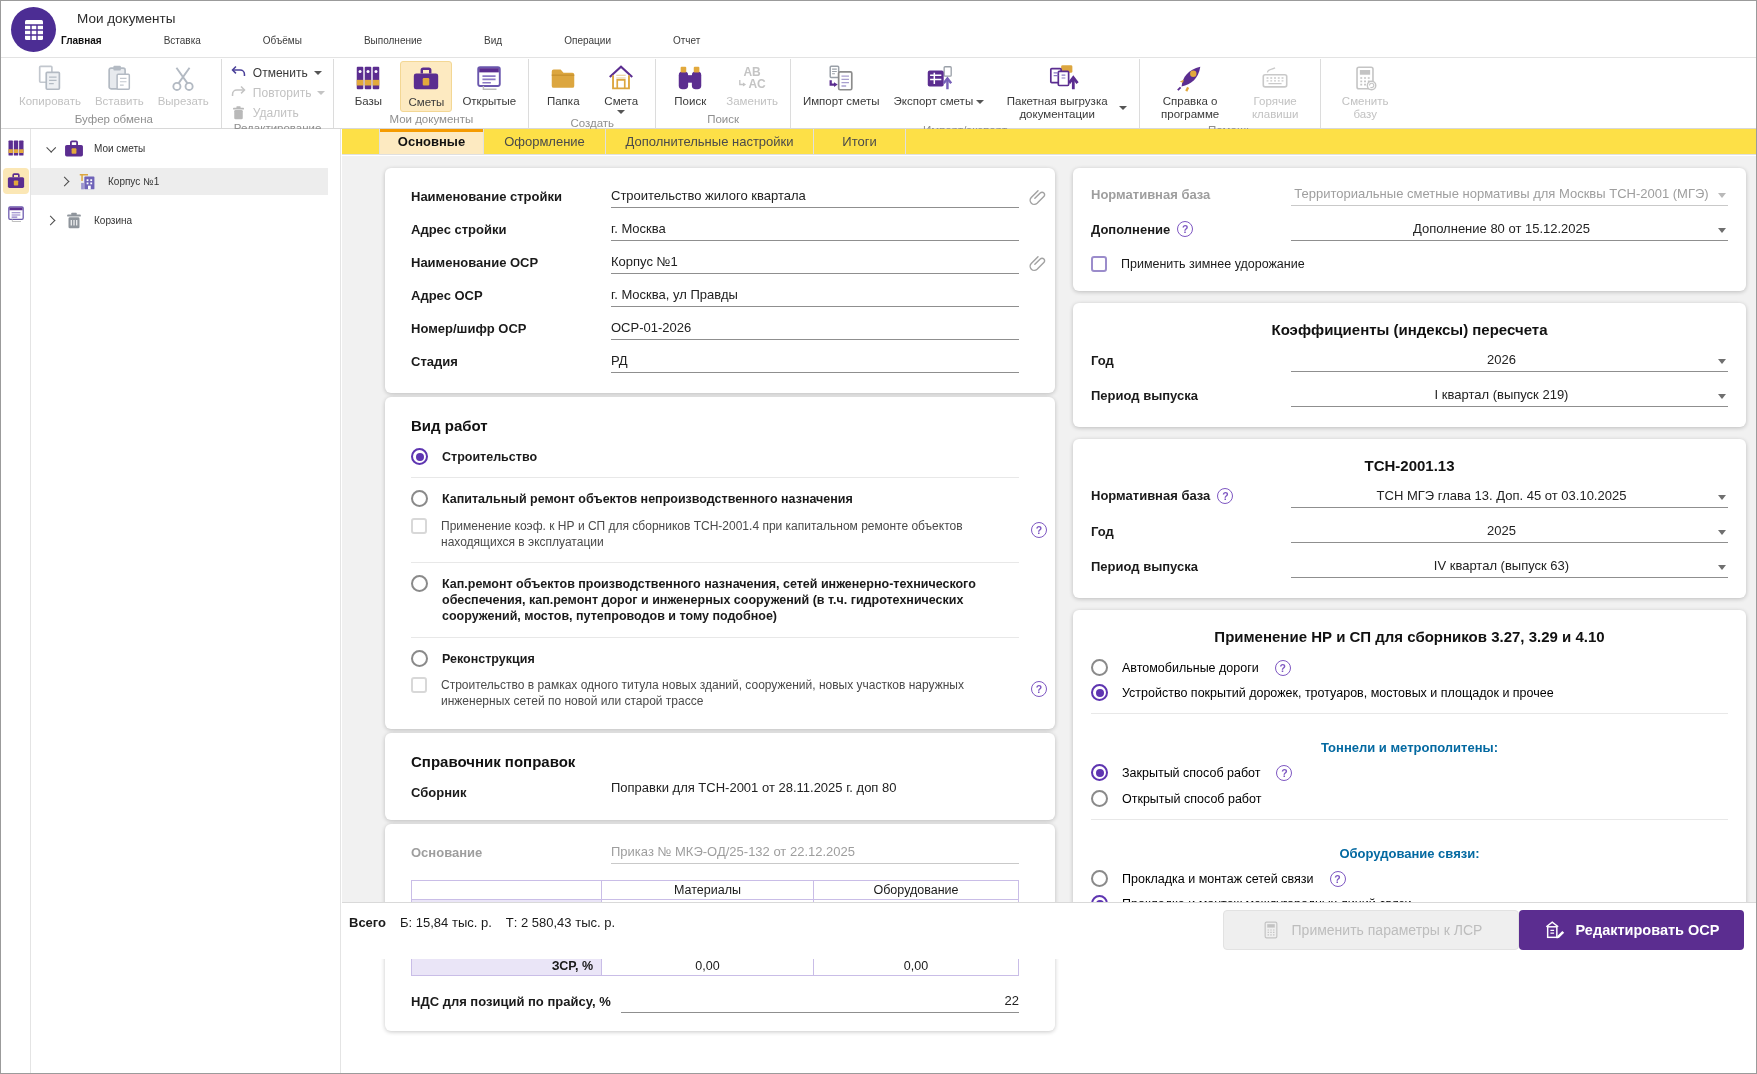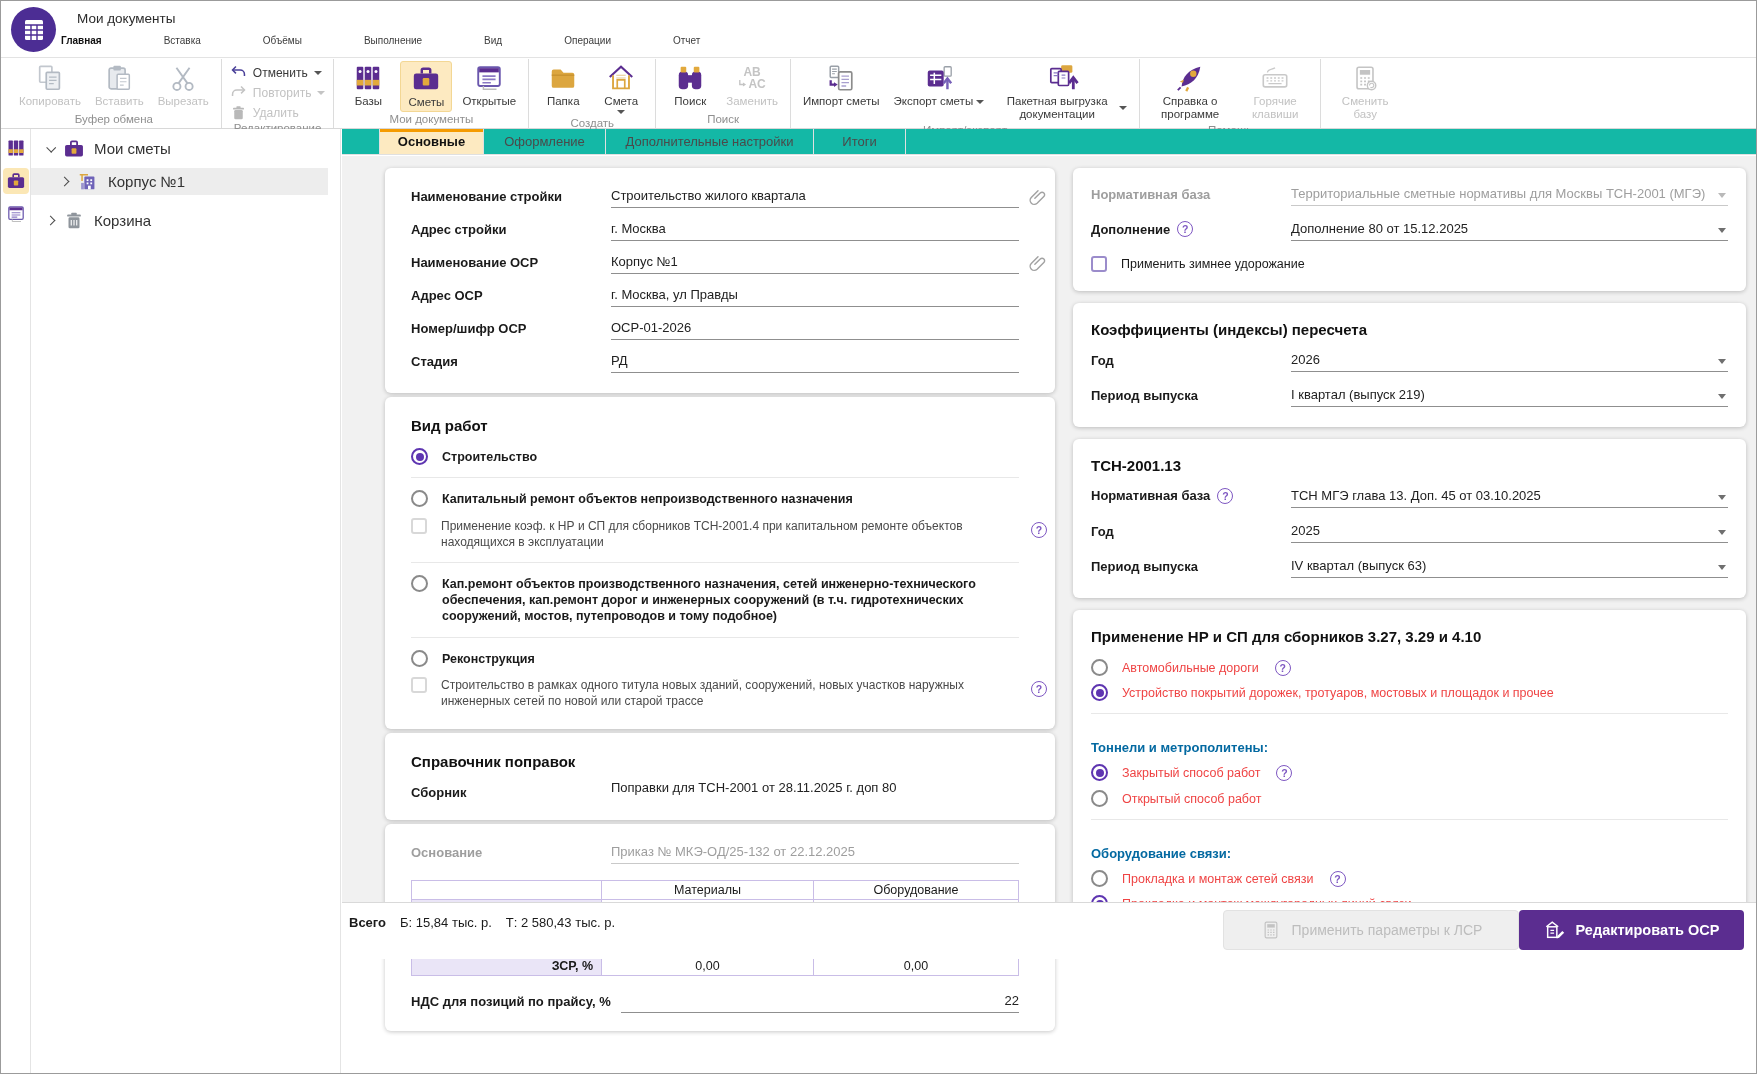--- a/index.html
+++ b/index.html
@@ -35,41 +35,41 @@
   .rcaret { width:0; height:0; border-left:4px solid transparent; border-right:4px solid transparent; border-top:4.5px solid #555; }
   .rcaret.gray { border-top-color:#c4c4c4; }
   .ab-ic { display:flex; flex-direction:column; color:#c4c4c4; font-weight:bold; font-size:12px; line-height:1; height:30px; justify-content:center; }
   .ab2 { display:flex; align-items:center; gap:1px; }
 
   
   .rail { position:absolute; left:0; top:128px; width:30px; bottom:0; background:#fff; border-right:1px solid #e4e4e4; display:flex; flex-direction:column; align-items:center; padding-top:6px; gap:7px; }
   .railbtn { width:26px; height:26px; display:flex; align-items:center; justify-content:center; border-radius:4px; }
   .railbtn.hl { background:#fbe7b5; }
   .sidebar { position:absolute; left:30px; top:128px; width:310px; bottom:0; background:#fff; border-right:1px solid #e4e4e4; padding-top:6px; }
-  .trow { display:flex; align-items:center; gap:9px; height:27px; font-size:15px; color:#333; padding-left:16px; margin-bottom:6px; }
+  .trow { display:flex; align-items:center; gap:9px; height:27px; font-size:10px; color:#333; padding-left:16px; margin-bottom:6px; }
   .trow.sel { background:#ededed; padding-left:30px; margin-right:12px; }
   .chev { width:7px; height:7px; border-right:1.6px solid #4a4a4a; border-bottom:1.6px solid #4a4a4a; flex:none; }
   .chev.down { transform:rotate(45deg) translateY(-1px); }
   .chev.right { transform:rotate(-45deg); }
   .tico { width:22px; height:22px; flex:none; }
 
   
   .main { position:absolute; left:341px; top:128px; right:0; bottom:0; background:#fff; }
-  .tabsbar { height:26px; background:#14b8a6; border-bottom:1px solid #e0e0e0; display:flex; padding-left:37px; }
+  .tabsbar { height:26px; background:#fde047; border-bottom:1px solid #e0e0e0; display:flex; padding-left:37px; }
   .ctab { display:flex; align-items:center; justify-content:center; font-size:13px; color:#4a4a4a; border-right:1px solid #e0e0e0; padding:0 10px; position:relative; }
   .ctab:first-child { border-left:1px solid #e0e0e0; }
   .ctab.active { background:#fdeac1; font-weight:bold; color:#111; }
   .ctab.active::before { content:""; position:absolute; left:0; right:0; top:0; height:3px; background:#f59b00; }
 
   .content { position:absolute; left:0; top:27px; right:0; height:746px; background:#f1f1f1; padding:12px 0 0 43px; display:flex; gap:18px; align-items:flex-start; }
   .colL { width:670px; display:flex; flex-direction:column; gap:4px; }
   .colR { width:673px; display:flex; flex-direction:column; gap:12px; }
   .card { background:#fff; border-radius:6px; box-shadow:0 1px 4px rgba(0,0,0,.22); }
   .cardpad { padding:20px 36px 18px 26px; }
-  .cardpadR { padding:18px 18px 16px 18px; }
+  .cardpadR { padding:18px 18px 16px 18px;text-align:center; }
   .ctitle { font-size:15px; font-weight:bold; color:#111; margin-bottom:14px; }
 
   
   .frow { display:flex; align-items:flex-end; margin-bottom:13px; position:relative; }
   .frow:last-child { margin-bottom:2px; }
   .flabel { width:200px; flex:none; font-size:13px; font-weight:bold; color:#1a1a1a; padding-bottom:4px; }
   .fval { flex:1; border-bottom:1px solid #8f8f8f; padding-bottom:4px; font-size:13px; color:#222; min-height:20px; }
   .fval.ph { color:#9e9e9e; }
   .clip { position:absolute; right:-28px; bottom:2px; width:18px; height:18px; }
   .frow.grayed .flabel { color:#9e9e9e; }
@@ -85,21 +85,21 @@
   .rrow.grayed .rlab { color:#9e9e9e; }
   .rrow.grayed .rval { color:#9e9e9e; border-bottom-color:#c9c9c9; }
   .rrow.grayed .caret { border-top-color:#b9b9b9; }
 
   
   .optrow { display:flex; align-items:flex-start; gap:14px; margin-bottom:10px; position:relative; }
   .radio { width:17px; height:17px; border:2px solid #8a8a8a; border-radius:50%; flex:none; position:relative; background:#fff; margin-top:0px; }
   .radio.sel { border-color:#5e35b1; }
   .radio.sel::after { content:""; position:absolute; inset:2.5px; background:#5e35b1; border-radius:50%; }
   .optlabel { font-size:12.5px; color:#1a1a1a; font-weight:bold; line-height:1.3; padding-top:1px; }
-  .optlabel.plain { font-weight:normal; color:#ef4444; }
+  .optlabel.plain { font-weight:normal; color:#000000; }
   .cb { width:16px; height:16px; border:2px solid #d8d8d8; border-radius:3px; flex:none; background:#fff; }
   .cb.en { border-color:#9b8ccb; }
   .cbtext { font-size:12px; color:#4a4a4a; line-height:1.35; }
   .help { width:16px; height:16px; border:1.5px solid #7e57c2; border-radius:50%; color:#7e57c2; font-size:10.5px; display:flex; align-items:center; justify-content:center; flex:none; font-weight:bold; }
   .help.abs { position:absolute; right:-28px; top:4px; }
   .odiv { height:1px; background:#e8e8e8; margin:12px 0; }
   .subhead { font-size:13px; font-weight:bold; color:#0369a1; margin:26px 0 9px 0; }
   .optrow.tight { margin-bottom:8px; }
   .optrow .inlinehelp { margin-left:2px; margin-top:1px; }
 

